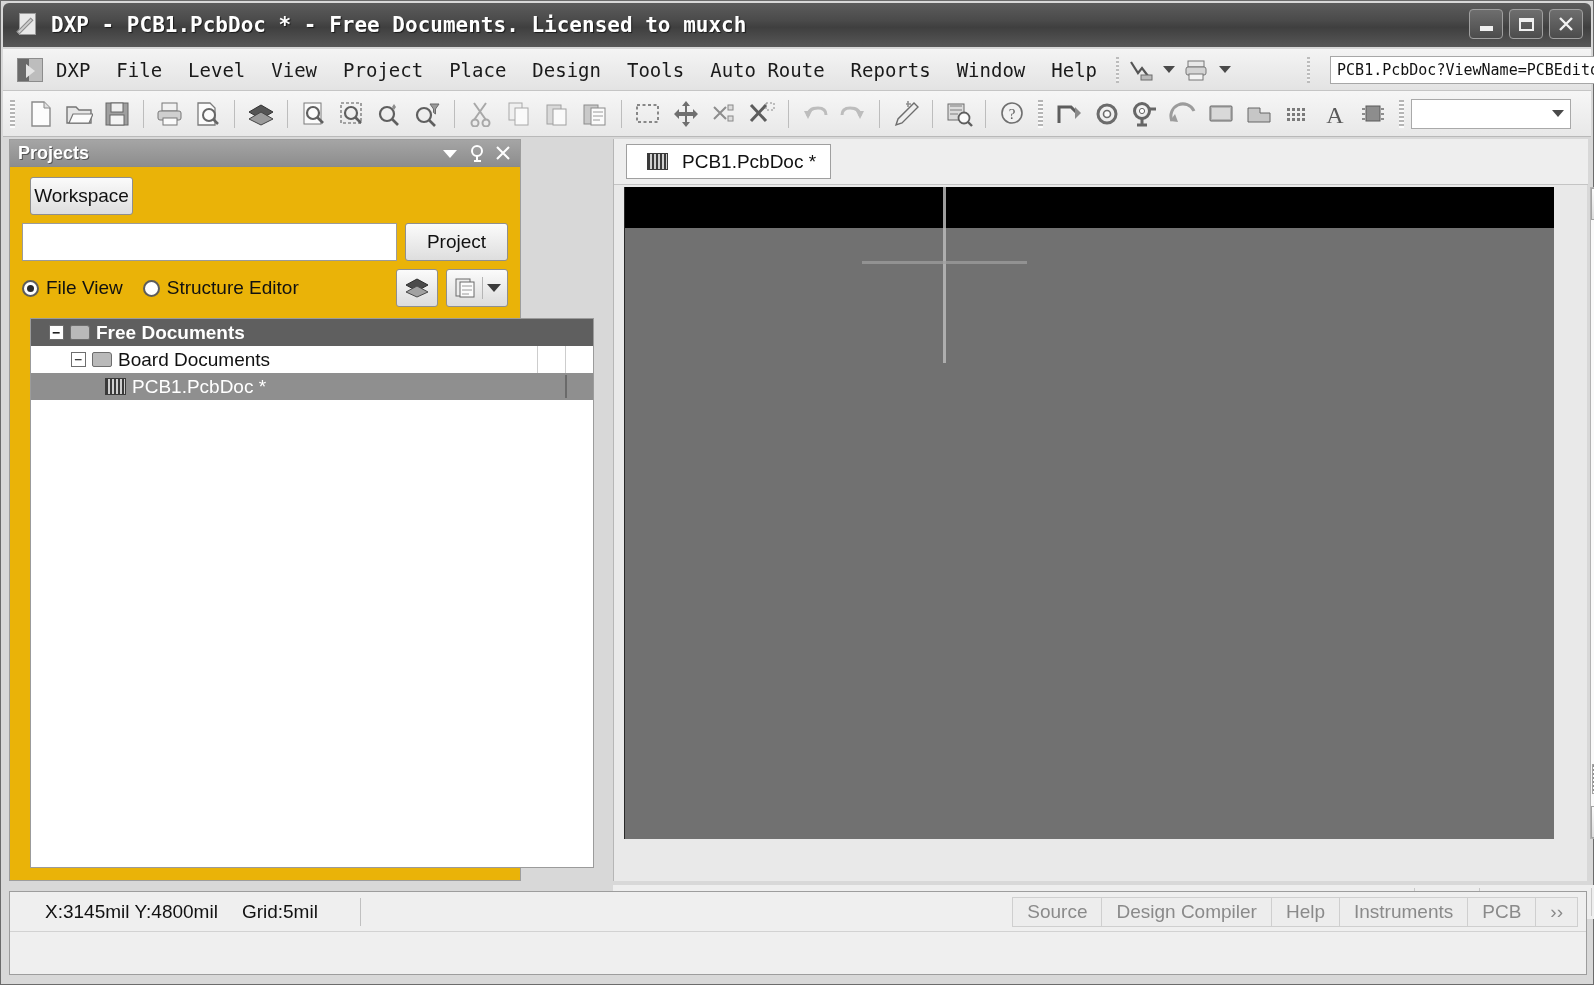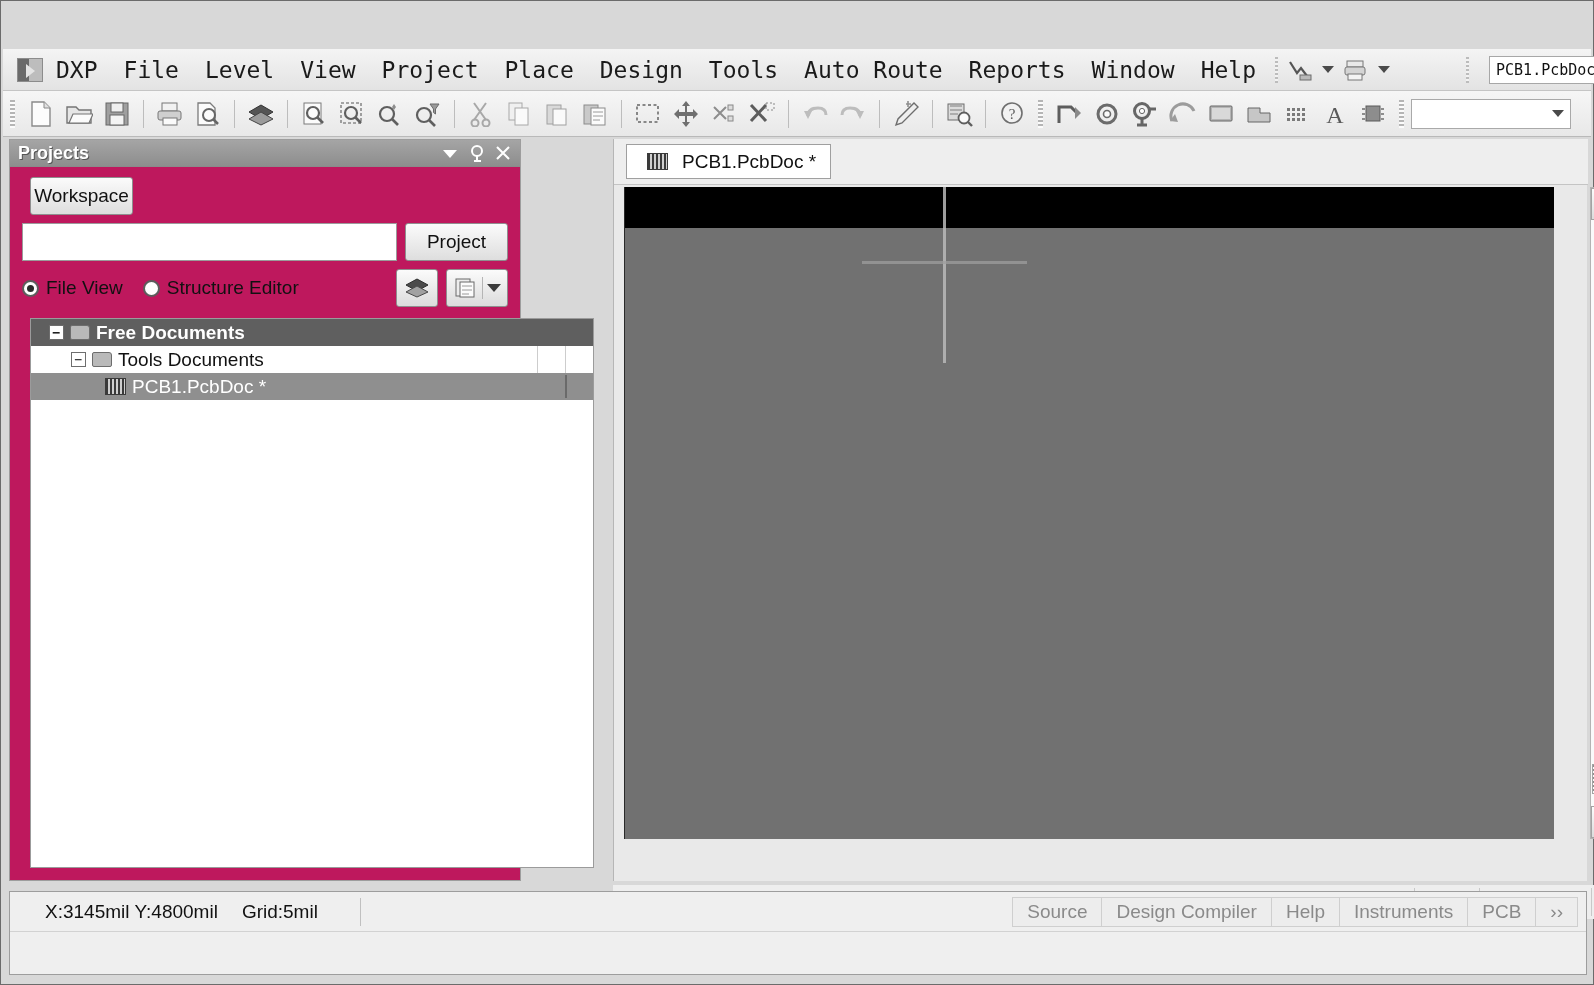--- a/index.html
+++ b/index.html
@@ -81,21 +81,21 @@
     position: relative;
   }
   #menu-logo::after {
     content: ""; position: absolute; left: 8px; top: 5px;
     width: 0; height: 0; border-top: 7px solid transparent;
     border-bottom: 7px solid transparent; border-left: 9px solid #e4e4e4;
   }
   .menu-item {
     padding: 4px 13px;
     font-family: "DejaVu Sans Mono", monospace;
-    font-size: 23px;
+    font-size: 19px;
     color: #1a1a1a;
     white-space: nowrap;
     cursor: default;
   }
   .mb-sep {
     width: 3px; height: 26px; margin: 0 6px;
     background: repeating-linear-gradient(to bottom, #bcbcbc 0 2px, #f2f2f2 2px 4px);
     flex: 0 0 auto;
   }
   .mb-icon-btn {
@@ -144,21 +144,21 @@
     width: 160px; height: 30px; background: #ffffff;
     border: 1px solid #a9a9a9; display: flex; align-items: center;
     flex: 0 0 auto;
   }
   #tb-combo .mb-arrow { margin-left: auto; margin-right: 6px; }
 
   
   #projects-panel {
     position: absolute; left: 8px; top: 138px;
     width: 512px; height: 742px;
-    background: #be185d;
+    background: #eab308;
     border: 1px solid #9d9d9d;
   }
   #projects-titlebar {
     height: 27px;
     background: linear-gradient(to bottom, #a5a5a5, #8d8d8d);
     display: flex; align-items: center;
     border-bottom: 1px solid #8a8a8a;
   }
   #projects-title {
     color: #ffffff; font-size: 18px; font-weight: bold;
@@ -369,20 +369,40 @@
     margin-left: -1px; cursor: pointer; white-space: nowrap;
   }
   #status-row2 { height: 40px; display: flex; align-items: center; }
   #status-message { font-size: 19px; color: #111; margin-left: 10px; }
 </style>
 </head>
 <body>
 
 <div id="app-window">
 
+  <div id="title-bar">
+    <div id="title-icon">
+      <div class="pg"></div>
+        <div class="pen"></div>
+    </div>
+    <div id="title-text">DXP - PCB1.PcbDoc * - Free Documents. Licensed to muxch</div>
+    <div id="window-buttons">
+      <div class="win-btn">
+          <span class="glyph-min"></span>
+        </div>
+      <div class="win-btn">
+          <span class="glyph-max"></span>
+        </div>
+      <div class="win-btn">
+        <svg width="18" height="18" viewBox="0 0 18 18">
+          <path d="M3 3 L15 15 M15 3 L3 15" stroke="#f2f2f2" stroke-width="2.4" fill="none"></path>
+        </svg>
+      </div>
+    </div>
+  </div>
 
   <div id="menu-bar">
     <div id="menu-logo"></div>
     <div class="menu-item"><span>DXP</span></div>
     <div class="menu-item"><span>File</span></div>
     <div class="menu-item"><span>Level</span></div>
     <div class="menu-item"><span>View</span></div>
     <div class="menu-item"><span>Project</span></div>
     <div class="menu-item"><span>Place</span></div>
     <div class="menu-item"><span>Design</span></div>
@@ -729,21 +749,21 @@
 
       <div class="tree-row selected-dark" style="padding-left:18px;">
         <span class="expander">−</span>
         <span class="folder-icon"></span>
         <span>Free Documents</span>
       </div>
 
       <div class="tree-row" style="padding-left:40px;">
         <span class="expander">−</span>
         <span class="folder-icon"></span>
-        <span>Tools Documents</span>
+        <span>Board Documents</span>
         <span style="margin-left:auto;display:flex;">
           <span class="tree-col-div"></span>
             <span style="width:27px;"></span>
           <span class="tree-col-div"></span>
             <span style="width:27px;"></span>
         </span>
       </div>
 
       <div class="tree-row selected-gray" style="padding-left:68px;">
         <span class="pcb-icon"></span>

